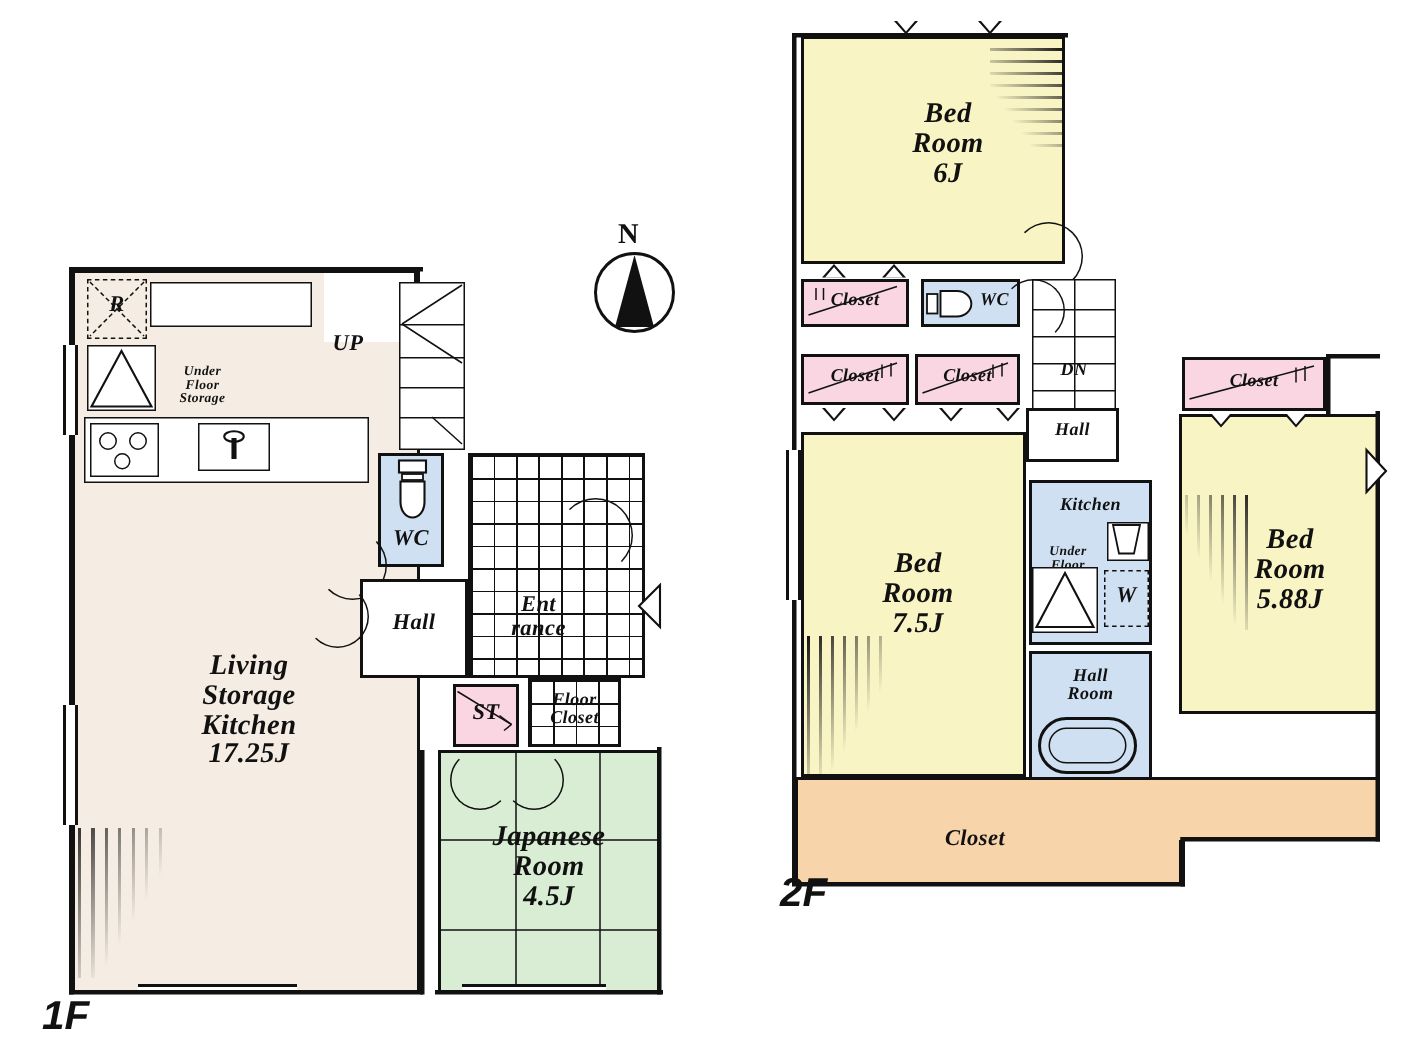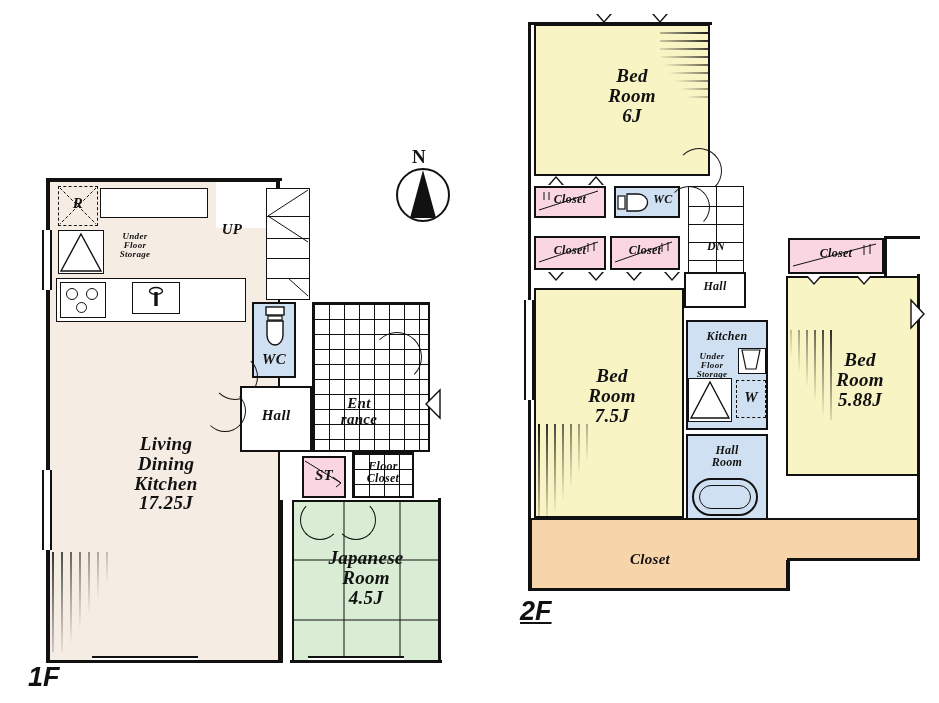--- a/index.html
+++ b/index.html
@@ -17,21 +17,21 @@
   .fill-water{background:#cfe0f2;}
   .fill-balcony{background:#f8d4aa;}
   .fill-white{background:#ffffff;}
 
   .lbl{position:absolute;text-align:center;line-height:1.04;
        font-weight:700;font-style:italic;letter-spacing:.3px;
        white-space:pre-line;pointer-events:none;}
   .lbl.big{font-size:19px;}
   .lbl.mid{font-size:15px;}
   .lbl.sm{font-size:12px;}
-  .lbl.xs{font-size:9px;line-height:1.0;}
+  .lbl.xs{font-size:9px;line-height:1.0;margin-top:11px;}
   .floor-tag{position:absolute;font-family:"Liberation Sans",sans-serif;
              font-weight:900;font-style:italic;font-size:27px;color:#111;}
 
   
   .w{position:absolute;background:#111;}
   .wt{position:absolute;background:#111;}
 
   
   .tread{position:absolute;background:#111;height:1px;}
   .treadv{position:absolute;background:#111;width:1px;}
@@ -106,21 +106,21 @@
   </div>
 
   <div>
 
     <div class="rm fill-ldk" style="left:48px;top:180px;width:232px;height:482px;"></div>
 
     <div class="fill-white" style="position:absolute;left:216px;top:182px;width:62px;height:48px;border-right:2px solid #111;border-bottom:2px solid #111;box-sizing:border-box;"></div>
     <div class="rm fill-ldk" style="left:216px;top:228px;width:64px;height:60px;border:none;"></div>
 
     <div class="lbl big" style="left:96px;top:434px;width:140px;">Living
-Dining
+Storage
 Kitchen
 17.25J</div>
 
     <div class="thin fill-white" style="left:100px;top:188px;width:108px;height:30px;"></div>
 
     <div class="dashbox" style="left:58px;top:186px;width:40px;height:40px;"></div>
     <div class="lbl mid" style="left:58px;top:196px;width:40px;">R</div>
 
     <svg style="position:absolute;left:58px;top:186px;" width="40" height="40">
       <line x1="2" y1="2" x2="38" y2="38" stroke="#111" stroke-width="1" stroke-dasharray="3,2"></line>
@@ -371,16 +371,16 @@
     <div class="w" style="left:917px;top:274px;width:3px;height:287px;"></div>
     <div class="w" style="left:884px;top:236px;width:36px;height:3px;"></div>
     <div class="w" style="left:884px;top:236px;width:3px;height:42px;"></div>
 
     <svg style="position:absolute;left:908px;top:296px;" width="18" height="36">
       <polygon points="16,18 3,4 3,32" fill="#fff" stroke="#111" stroke-width="1.4"></polygon>
     </svg>
     <div class="wt" style="left:524px;top:300px;width:6px;height:100px;background:#fff;
          border-left:2px solid #111;border-right:2px solid #111;"></div>
 
-    <div class="floor-tag" style="left:520px;top:596px;text-decoration:underline;">2F</div>
+    <div class="floor-tag" style="left:520px;top:580px;">2F</div>
   </div>
 
 </div>
 
 </body></html>

